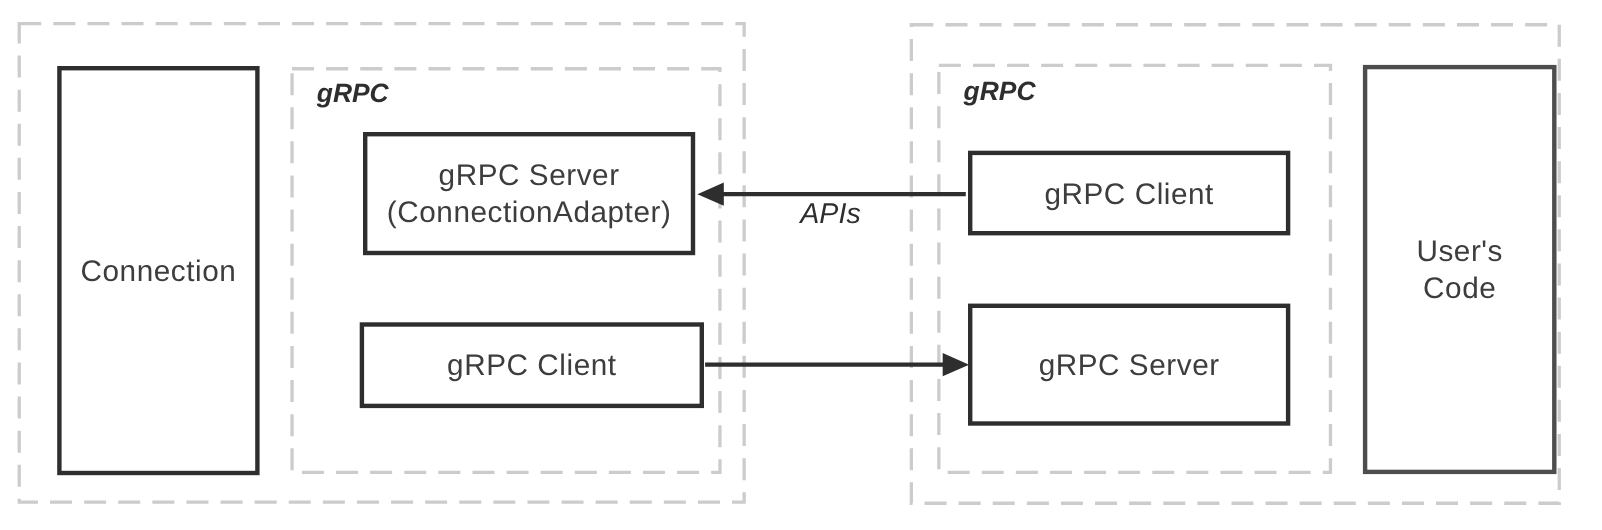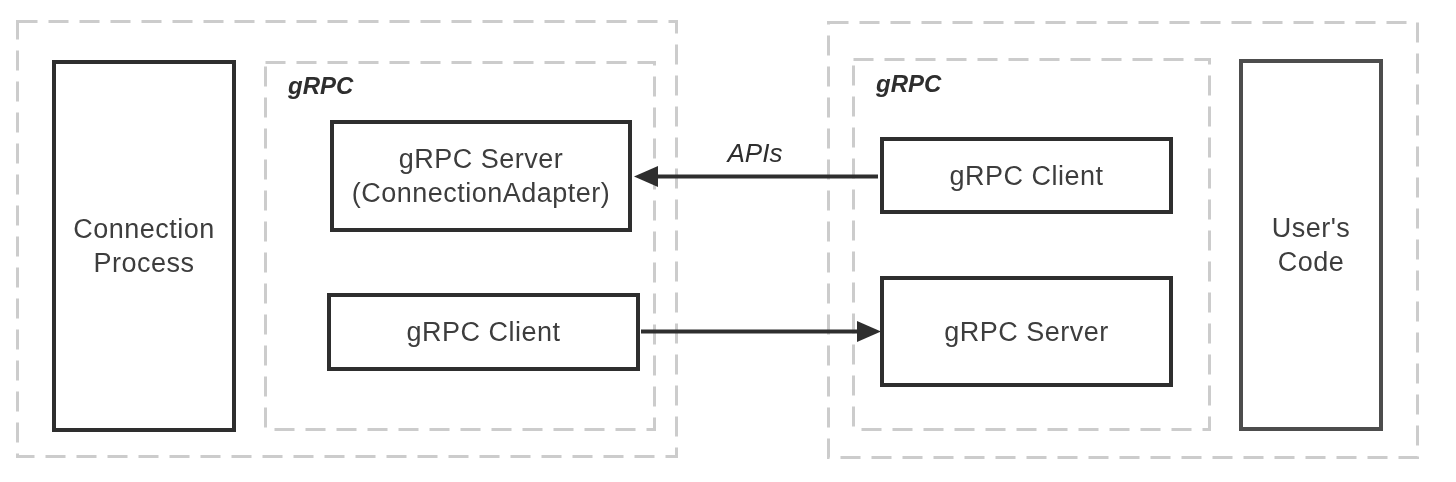--- a/index.html
+++ b/index.html
@@ -55,20 +55,21 @@
     color: var(--label, #2e2e2e);
   }
   .arrow-label {
     position: absolute;
     font-style: italic;
     font-weight: normal;
     font-size: 26px;
     line-height: 28px;
     color: var(--label, #2e2e2e);
     text-align: center;
+    margin-top: 41px;
   }
 </style>
 </head>
 <body>
 
 <div class="canvas">
 
   <svg class="underlay" viewBox="0 0 1456 482">
 
     <rect class="dash-rect" x="17.5" y="21.5" width="659" height="435" stroke-dasharray="20 11"></rect>
@@ -83,21 +84,20 @@
 
     <g>
       <line class="arrow-line" x1="641" y1="331.5" x2="858" y2="331.5"></line>
       <polygon class="arrow-head" points="881,331.5 857,321 857,342"></polygon>
     </g>
   </svg>
 
   <div class="box" style="left:52px; top:60px; width:184px; height:372px;">
     <div class="box-text">
       <div>Connection</div>
-      <div>Process</div>
     </div>
   </div>
 
   <div class="box" style="left:330px; top:120px; width:302px; height:112px;">
     <div class="box-text">
       <div>gRPC Server</div>
       <div>(ConnectionAdapter)</div>
     </div>
   </div>
 
@@ -108,21 +108,21 @@
   <div class="box" style="left:880px; top:137px; width:293px; height:77px;">
     <div class="box-text">gRPC Client</div>
   </div>
 
   <div class="box" style="left:880px; top:276px; width:293px; height:111px;">
     <div class="box-text">
       <div>gRPC Server</div>
     </div>
   </div>
 
-  <div class="box users" style="left:1239px; top:59px; width:144px; height:372px;">
+  <div class="box users" style="left:1239px; top:59px; width:176px; height:372px;">
     <div class="box-text">
       <div>User's</div>
       <div>Code</div>
     </div>
   </div>
 
   <div class="grpc-label" style="left:288px; top:72px;">gRPC</div>
   <div class="grpc-label" style="left:876px; top:70px;">gRPC</div>
 
   <div class="arrow-label" style="left:655px; top:139px; width:200px;">APIs</div>

